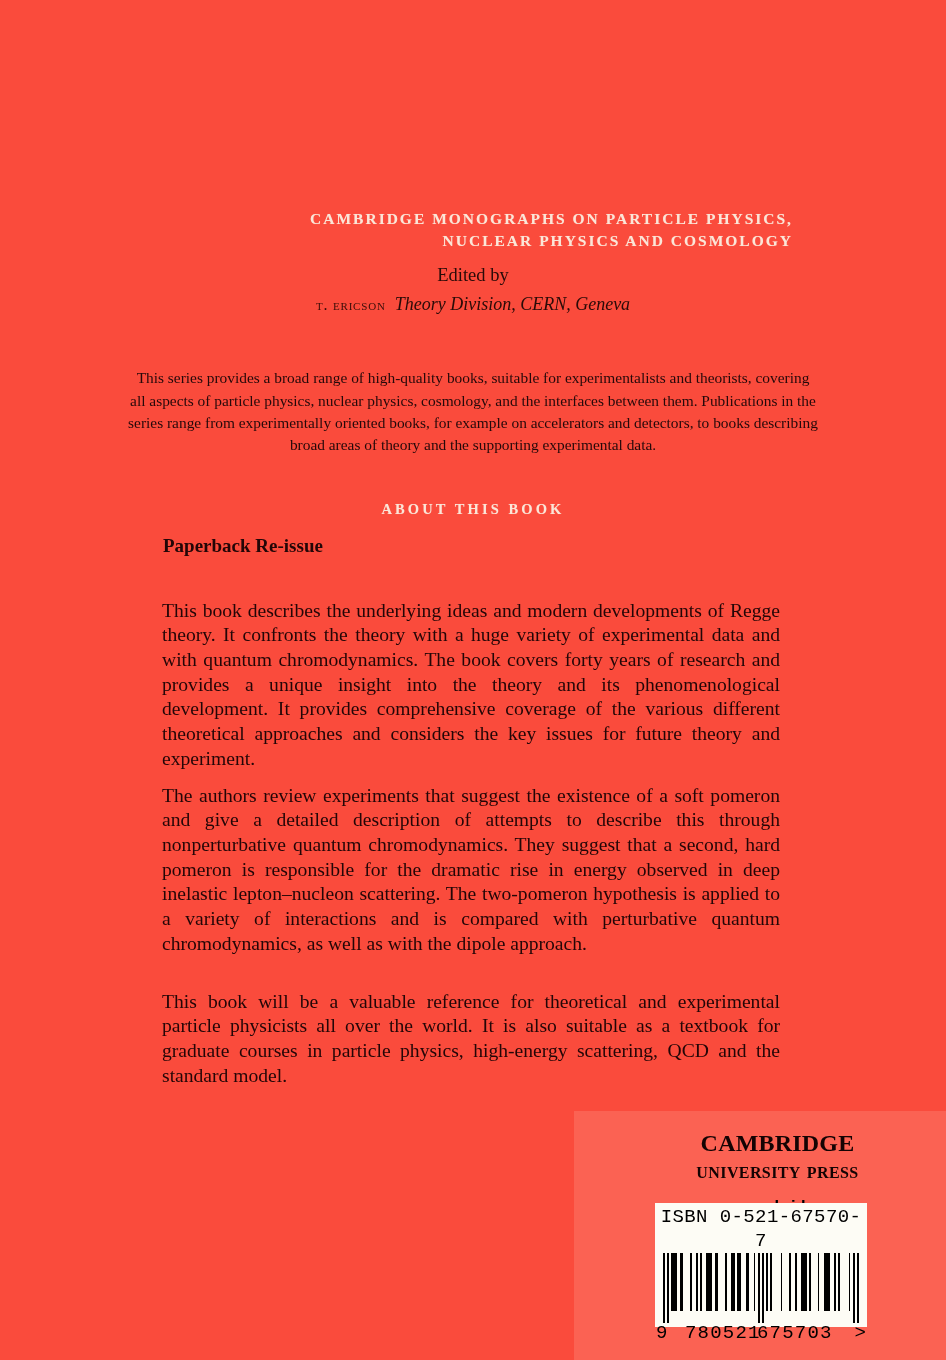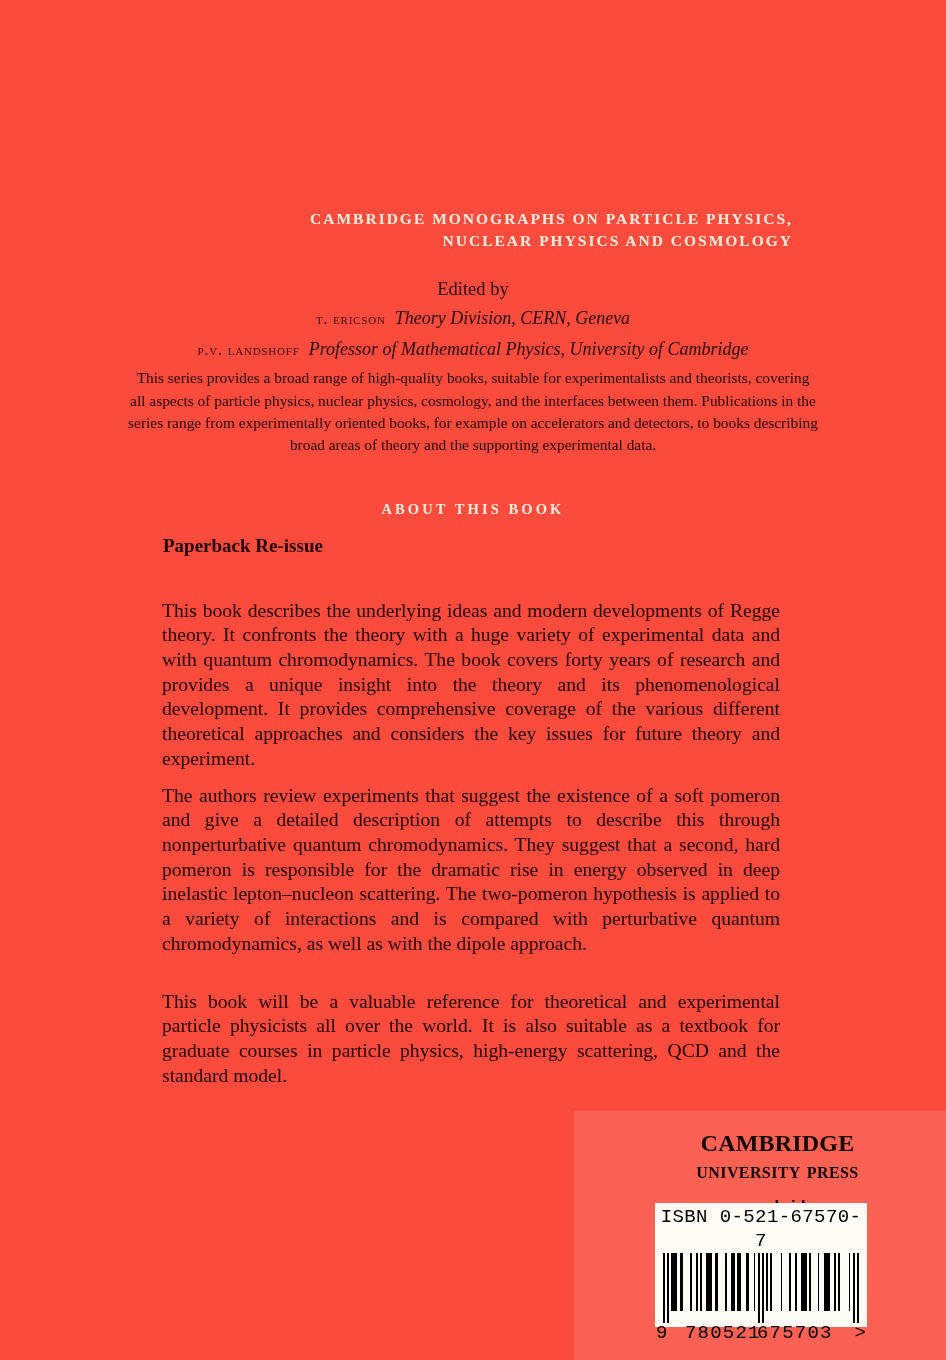--- a/index.html
+++ b/index.html
@@ -39,21 +39,21 @@
     text-align: right;
     margin: 0 auto;
     width: 640px;
     text-shadow: 0 0 1px rgba(255,230,215,0.35);
   }
   .series-title .line2 { display: block; }
 
   .edited-by {
     color: #2a0b08;
     font-size: 18.5px;
-    margin-top: 27px;
+    margin-top: 13px;
     line-height: 22px;
   }
 
   .editor-row {
     margin-top: 6px;
     font-size: 17px;
     line-height: 25px;
     color: #2a0b08;
     white-space: nowrap;
   }
@@ -220,23 +220,20 @@
       <span>CAMBRIDGE MONOGRAPHS ON PARTICLE PHYSICS,</span>
       <span class="line2">NUCLEAR PHYSICS AND COSMOLOGY</span>
     </div>
 
     <div class="edited-by">Edited by</div>
 
     <div class="editor-row">
       <span class="ed-name">T. ERICSON</span><span class="ed-aff">Theory Division, CERN, Geneva</span>
     </div>
 
-    <div class="editor-row">
-      <span class="ed-name">P.V. LANDSHOFF</span><span class="ed-aff">Professor of Mathematical Physics, University of Cambridge</span>
-    </div>
   </div>
 
   <p class="series-desc">This series provides a broad range of high-quality books, suitable for experimentalists and theorists, covering all aspects of particle physics, nuclear physics, cosmology, and the interfaces between them. Publications in the series range from experimentally oriented books, for example on accelerators and detectors, to books describing broad areas of theory and the supporting experimental data.</p>
 
   <div class="about-heading">ABOUT THIS BOOK</div>
 
   <div class="paperback">Paperback Re-issue</div>
 
   <p class="body-copy" id="para-1">This book describes the underlying ideas and modern developments of Regge theory. It confronts the theory with a huge variety of experimental data and with quantum chromodynamics. The book covers forty years of research and provides a unique insight into the theory and its phenomenological development. It provides comprehensive coverage of the various different theoretical approaches and considers the key issues for future theory and experiment.</p>
   <p class="body-copy" id="para-2">The authors review experiments that suggest the existence of a soft pomeron and give a detailed description of attempts to describe this through nonperturbative quantum chromodynamics. They suggest that a second, hard pomeron is responsible for the dramatic rise in energy observed in deep inelastic lepton–nucleon scattering. The two-pomeron hypothesis is applied to a variety of interactions and is compared with perturbative quantum chromodynamics, as well as with the dipole approach.</p>

